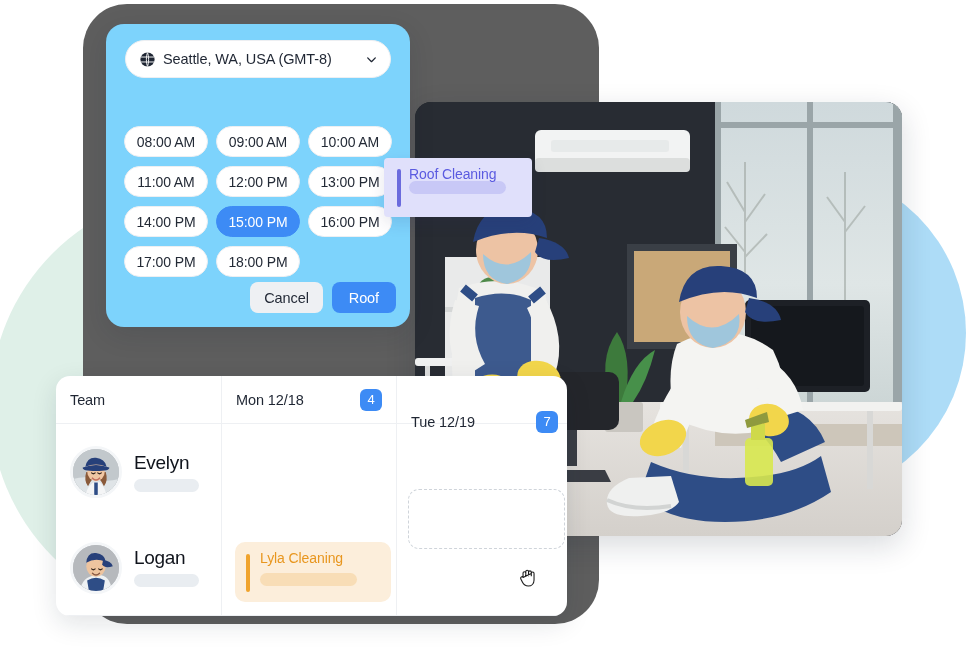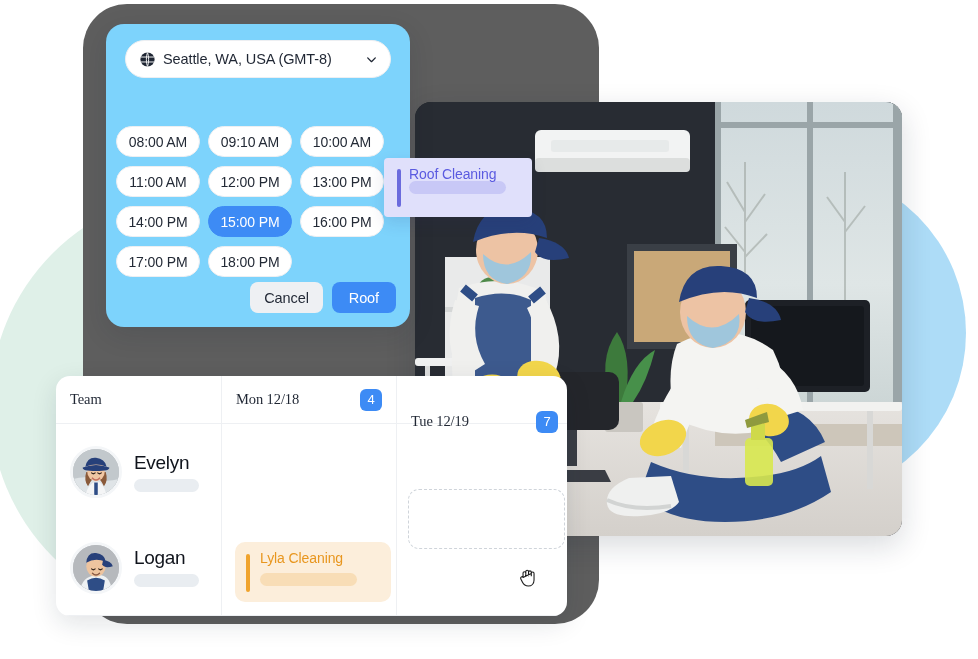--- a/index.html
+++ b/index.html
@@ -98,21 +98,21 @@
     font-size: 14.5px;
     color: #1f2633;
     flex: 1 1 auto;
     white-space: nowrap;
     letter-spacing: -0.1px;
   }
   .chevron { width: 13px; height: 13px; flex: 0 0 auto; color: #1f2633; }
 
   .slot-grid {
     position: absolute;
-    left: 10px;
+    left: 18px;
     top: 102px;
     width: 268px;
     display: flex;
     flex-wrap: wrap;
     gap: 9px 8px;
   }
   .slot {
     width: 84px;
     height: 31px;
     box-sizing: border-box;
@@ -190,21 +190,21 @@
   .head-cell {
     height: 100%;
     display: flex;
     align-items: center;
     padding: 0 14px;
     box-sizing: border-box;
     font-size: 14.5px;
     color: #1f2633;
     letter-spacing: -0.1px;
   }
-  .head-cell .head-text { flex: 1 1 auto; font-family: Liberation Serif, serif; }
+  .head-cell .head-text { flex: 1 1 auto; }
   .badge {
     width: 22px;
     height: 22px;
     border-radius: 6px;
     background: #3d8bf5;
     color: #fff;
     font-size: 13px;
     display: flex;
     align-items: center;
     justify-content: center;
@@ -448,21 +448,21 @@
       <path d="M12 2.6c-2.2 2.4-2.2 16.4 0 18.8M12 2.6c2.2 2.4 2.2 16.4 0 18.8M3 8.5h18M3 15.5h18" stroke="#ffffff" stroke-width="1.3" fill="none" stroke-linecap="round"></path>
     </svg>
     <span class="tz-label">Seattle, WA, USA (GMT-8)</span>
     <svg class="chevron" viewBox="0 0 24 24">
       <path d="M5 9l7 7 7-7" stroke="#1f2633" stroke-width="2.4" fill="none" stroke-linecap="round" stroke-linejoin="round"></path>
     </svg>
   </div>
 
   <div class="slot-grid">
     <div class="slot">08:00 AM</div>
-    <div class="slot">09:10 AM</div>
+    <div class="slot">09:00 AM</div>
     <div class="slot">10:00 AM</div>
     <div class="slot">11:00 AM</div>
     <div class="slot">12:00 PM</div>
     <div class="slot">13:00 PM</div>
     <div class="slot">14:00 PM</div>
     <div class="slot selected">15:00 PM</div>
     <div class="slot">16:00 PM</div>
     <div class="slot">17:00 PM</div>
     <div class="slot">18:00 PM</div>
   </div>

